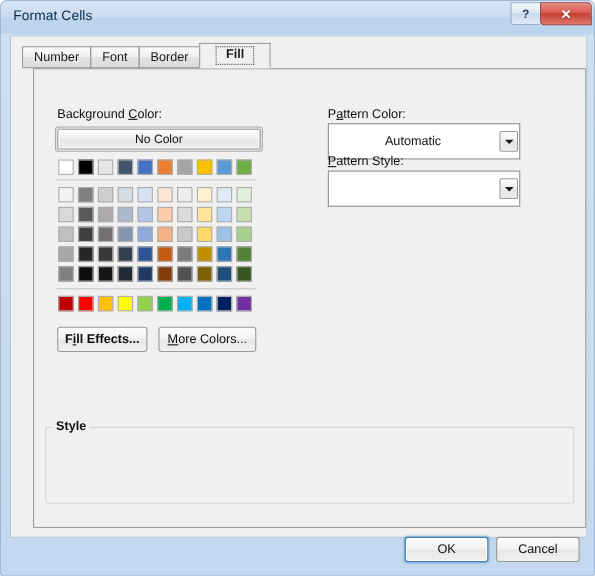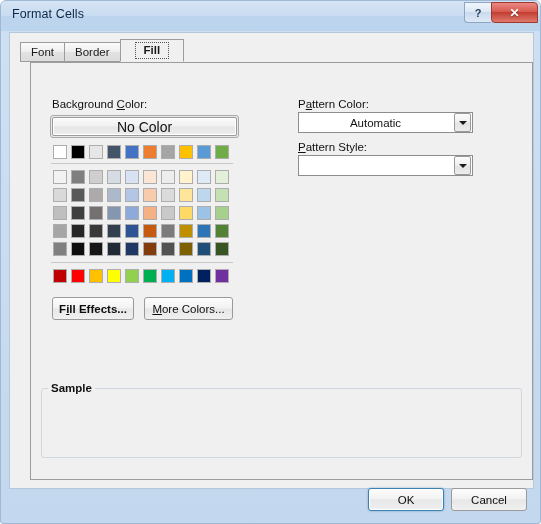--- a/index.html
+++ b/index.html
@@ -79,21 +79,21 @@
   
   .lbl{position:absolute;font-size:11.5px;color:#111;}
   .lbl u{text-decoration:underline;}
   
   .nocolor{
     position:absolute;left:21px;top:54px;width:185px;height:19px;
     box-sizing:border-box;
     background:linear-gradient(to bottom,#fafafa 0%,#f1f1f1 48%,#e6e6e6 52%,#ededed 100%);
     border:1px solid #9b9b9b;border-radius:2px;
     display:flex;align-items:center;justify-content:center;
-    font-size:14px;color:#111;cursor:default;
+    font-size:11px;color:#111;cursor:default;
     box-shadow:inset 0 0 0 1px #ffffff;
   }
   .nocolor-wrap{
     position:absolute;left:19px;top:52px;width:189px;height:23px;
     border:1px solid #a9a9a9;border-radius:3px;background:#e9e9e9;
     box-sizing:border-box;
   }
   
   .swatchrow{position:absolute;display:flex;}
   .cell{
@@ -117,21 +117,21 @@
     font-size:11.5px;color:#0d0d0d;cursor:default;
   }
   .pbtn.disabled{color:#9a9a9a;border-color:#bdbdbd;
     background:linear-gradient(to bottom,#fbfbfb 0%,#f4f4f4 50%,#eeeeee 51%,#f4f4f4 100%);}
   .pbtn.default{
     border:1px solid #3c7fb1;
     box-shadow:inset 0 0 0 1px #ffffff, 0 0 2px rgba(60,127,177,.65);
   }
   
   .combo{
-    position:absolute;box-sizing:border-box;height:21px;
+    position:absolute;box-sizing:border-box;height:33px;
     background:#ffffff;border:1px solid #8d8d8d;
     display:flex;align-items:center;
   }
   .combo .val{
     flex:1;text-align:center;font-size:11.5px;color:#111;
     padding-right:2px;
   }
   .combo .arrowbox{
     width:17px;height:19px;margin:0 1px 0 0;
     background:linear-gradient(to bottom,#fbfbfb 0%,#f0f0f0 48%,#e3e3e3 52%,#ececec 100%);
@@ -162,20 +162,23 @@
     <div class="win-btns">
       <div class="btn-help">?</div>
       <div class="btn-close">✕</div>
     </div>
   </div>
 
   <div class="client">
 
     <div class="tabstrip">
       <div class="tab">
+        <span>Number</span>
+      </div>
+      <div class="tab">
         <span>Font</span>
       </div>
       <div class="tab">
         <span>Border</span>
       </div>
       <div class="tab selected">
         <span class="tab-inner">Fill</span>
       </div>
     </div>
 
@@ -440,21 +443,21 @@
         <u>P</u>attern Style:
       </div>
       <div class="combo" style="left:267px;top:92px;width:175px;">
         <span class="val"></span>
         <span class="arrowbox">
             <span class="caret"></span>
           </span>
       </div>
 
       <div class="group" style="left:10px;top:325px;width:481px;height:70px;"></div>
-      <div class="group-title" style="left:17px;top:319px;">Sample</div>
+      <div class="group-title" style="left:17px;top:319px;">Style</div>
       <div style="position:absolute;left:12px;top:333px;width:477px;height:58px;"></div>
 
 
     </div>
   </div>
 
   <div class="pbtn default" style="left:367px;top:487px;width:76px;">OK</div>
   <div class="pbtn" style="left:450px;top:487px;width:76px;">Cancel</div>
 
 </div>

